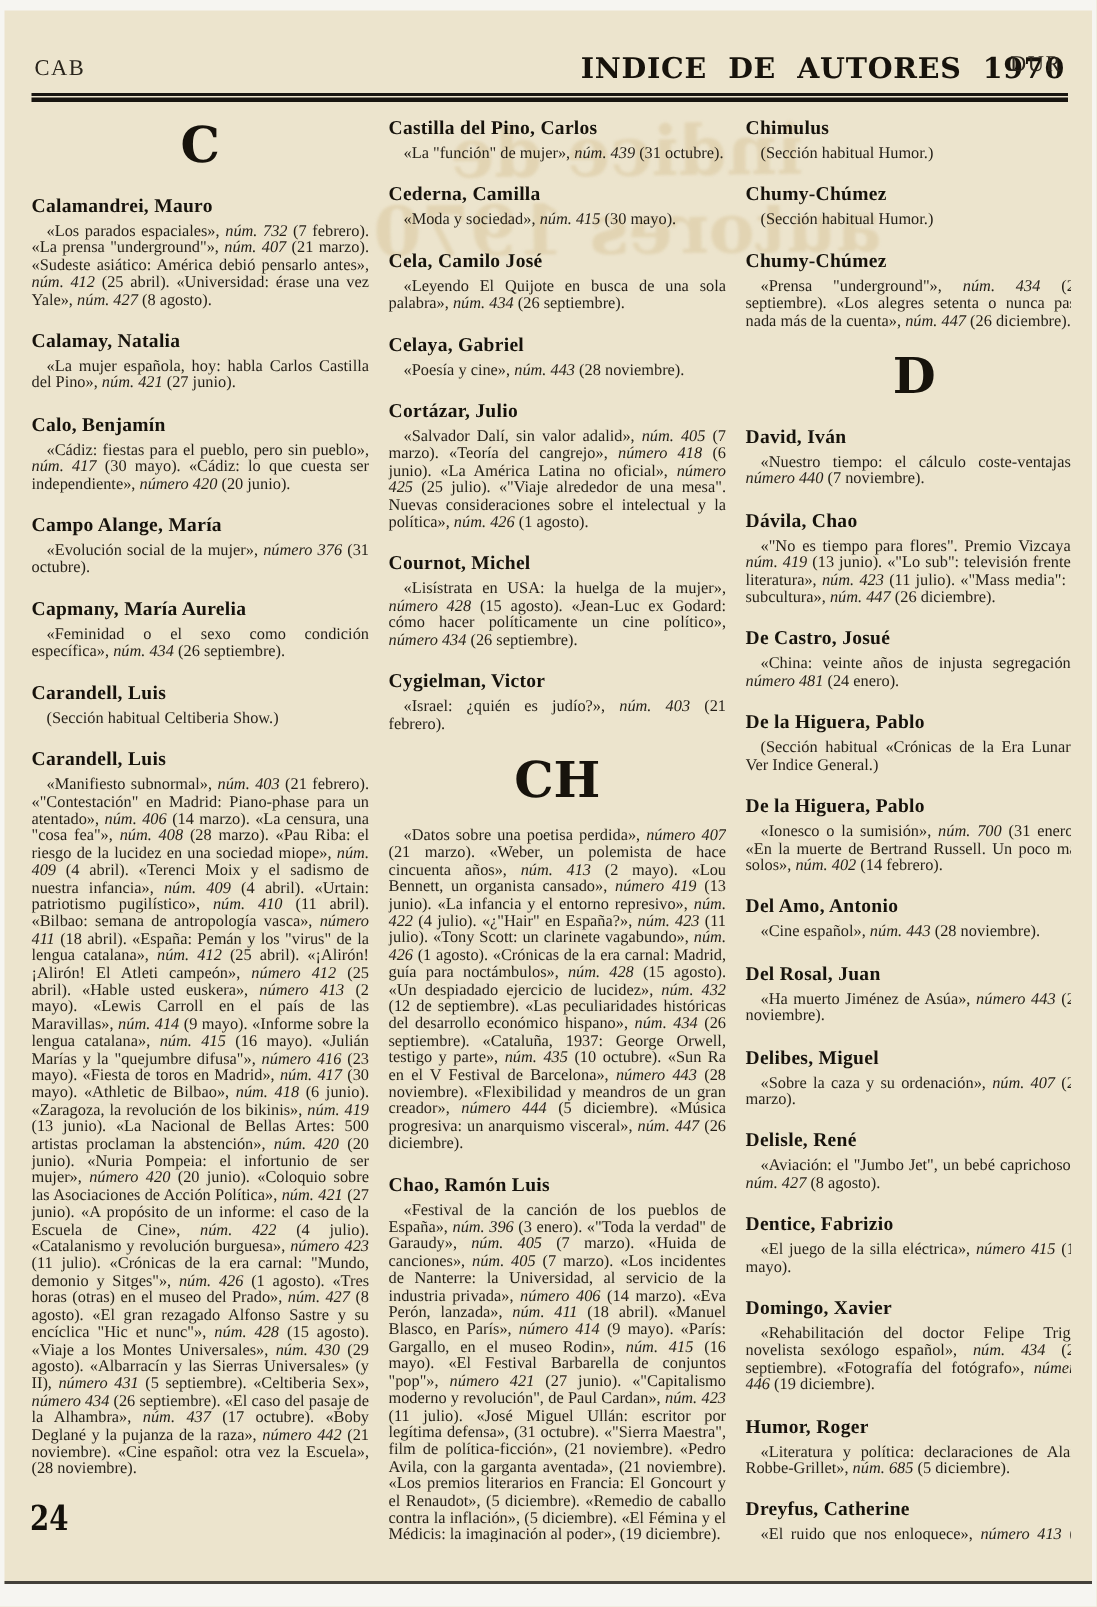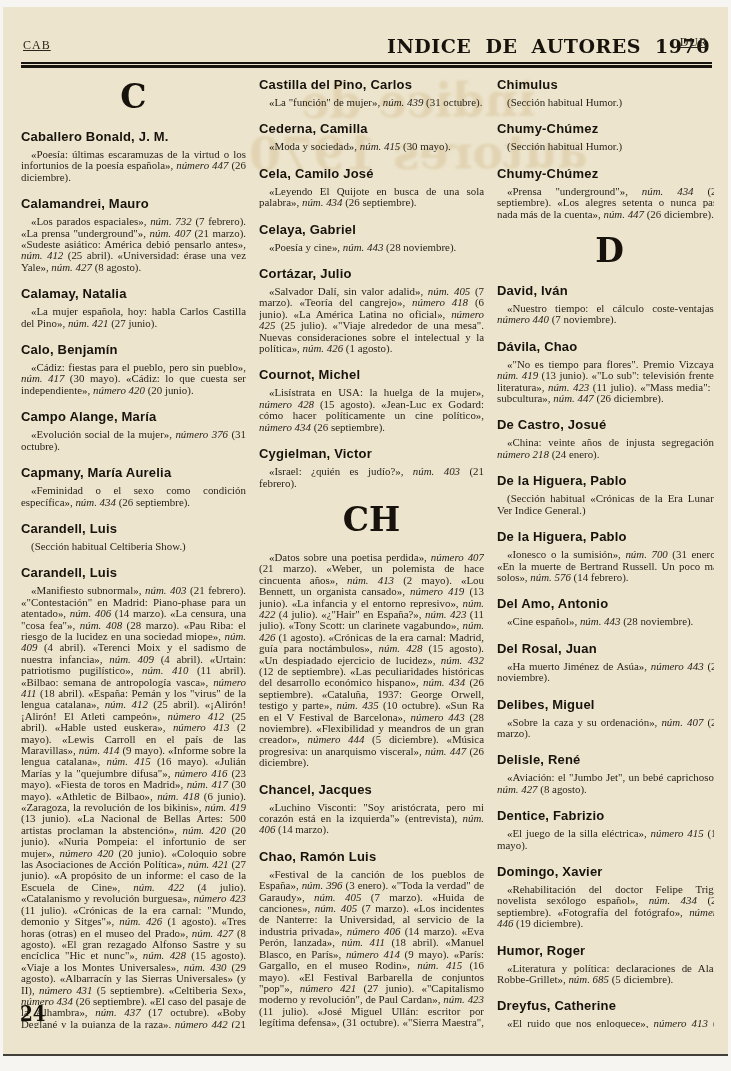--- a/index.html
+++ b/index.html
@@ -15,21 +15,21 @@
     color:#221d15;
     overflow:hidden;
     border-bottom:2px solid #43403a;
   }
   
   .header{
     position:absolute;top:28px;left:18px;right:18px;height:24px;
   }
   .guide{
     font-family:"Liberation Serif", serif;
-    font-size:12px;letter-spacing:1px;color:#2a251c;text-decoration:underline;
+    font-size:15px;letter-spacing:1px;color:#2a251c;
   }
   .guide.left{position:absolute;left:2px;top:3px;}
   .guide.right{position:absolute;right:2px;top:0px;}
   .page-title{
     position:absolute;left:0;right:0;top:0;text-align:right;
     font-family:"DejaVu Serif", serif;font-weight:700;
     font-size:19px;letter-spacing:.5px;word-spacing:7px;color:#17130c;
   }
   .rule{position:absolute;top:55px;left:18px;right:16px;height:6px;}
   .rule .r1{height:2px;background:#181510;}
@@ -52,21 +52,21 @@
   }
   .col{width:225px;flex:0 0 225px;overflow:hidden;}
 
   .letter{
     font-family:"DejaVu Serif", serif;font-weight:700;
     font-size:33px;line-height:36px;text-align:center;
     margin:6px 0 14px 0;color:#17130c;
   }
   .col .letter:first-child{margin-top:2px;}
   h3.entry-name{
-    font-family:Liberation Sans, sans-serif;font-weight:700;
+    font-family:Liberation Serif, serif;font-weight:700;
     font-size:13px;line-height:15px;letter-spacing:.2px;
     margin:0 0 5px 0;color:#17130c;
   }
   p.entry-body{
     font-size:10.9px;line-height:11.4px;
     margin:0;text-align:justify;text-indent:10px;
     color:#241f17;
   }
   p.entry-body i{font-style:italic;}
   .entry{margin-bottom:13px;}
@@ -93,24 +93,20 @@
   </div>
   <div class="rule">
     <div class="r1"></div>
       <div class="r2"></div>
   </div>
 
   <div class="columns" id="columns">
       <div class="col">
         <div class="letter">C</div>
         <div class="entry">
-          <h3 class="entry-name">Caballero Bonald, J. M.</h3>
-          <p class="entry-body">«Poesía: últimas escaramuzas de la virtud o los infortunios de la poesía española», <i>número 447</i> (26 diciembre).</p>
-        </div>
-        <div class="entry">
           <h3 class="entry-name">Calamandrei, Mauro</h3>
           <p class="entry-body">«Los parados espaciales», <i>núm. 732</i> (7 febrero). «La prensa "underground"», <i>núm. 407</i> (21 marzo). «Sudeste asiático: América debió pensarlo antes», <i>núm. 412</i> (25 abril). «Universidad: érase una vez Yale», <i>núm. 427</i> (8 agosto).</p>
         </div>
         <div class="entry">
           <h3 class="entry-name">Calamay, Natalia</h3>
           <p class="entry-body">«La mujer española, hoy: habla Carlos Castilla del Pino», <i>núm. 421</i> (27 junio).</p>
         </div>
         <div class="entry">
           <h3 class="entry-name">Calo, Benjamín</h3>
           <p class="entry-body">«Cádiz: fiestas para el pueblo, pero sin pueblo», <i>núm. 417</i> (30 mayo). «Cádiz: lo que cuesta ser independiente», <i>número 420</i> (20 junio).</p>
@@ -159,24 +155,20 @@
         </div>
         <div class="entry">
           <h3 class="entry-name">Cygielman, Victor</h3>
           <p class="entry-body">«Israel: ¿quién es judío?», <i>núm. 403</i> (21 febrero).</p>
         </div>
         <div class="letter">CH</div>
         <div class="entry">
           <p class="entry-body">«Datos sobre una poetisa perdida», <i>número 407</i> (21 marzo). «Weber, un polemista de hace cincuenta años», <i>núm. 413</i> (2 mayo). «Lou Bennett, un organista cansado», <i>número 419</i> (13 junio). «La infancia y el entorno represivo», <i>núm. 422</i> (4 julio). «¿"Hair" en España?», <i>núm. 423</i> (11 julio). «Tony Scott: un clarinete vagabundo», <i>núm. 426</i> (1 agosto). «Crónicas de la era carnal: Madrid, guía para noctámbulos», <i>núm. 428</i> (15 agosto). «Un despiadado ejercicio de lucidez», <i>núm. 432</i> (12 de septiembre). «Las peculiaridades históricas del desarrollo económico hispano», <i>núm. 434</i> (26 septiembre). «Cataluña, 1937: George Orwell, testigo y parte», <i>núm. 435</i> (10 octubre). «Sun Ra en el V Festival de Barcelona», <i>número 443</i> (28 noviembre). «Flexibilidad y meandros de un gran creador», <i>número 444</i> (5 diciembre). «Música progresiva: un anarquismo visceral», <i>núm. 447</i> (26 diciembre).</p>
         </div>
         <div class="entry">
-          <h3 class="entry-name">Chancel, Jacques</h3>
-          <p class="entry-body">«Luchino Visconti: "Soy aristócrata, pero mi corazón está en la izquierda"» (entrevista), <i>núm. 406</i> (14 marzo).</p>
-        </div>
-        <div class="entry">
           <h3 class="entry-name">Chao, Ramón Luis</h3>
           <p class="entry-body">«Festival de la canción de los pueblos de España», <i>núm. 396</i> (3 enero). «"Toda la verdad" de Garaudy», <i>núm. 405</i> (7 marzo). «Huida de canciones», <i>núm. 405</i> (7 marzo). «Los incidentes de Nanterre: la Universidad, al servicio de la industria privada», <i>número 406</i> (14 marzo). «Eva Perón, lanzada», <i>núm. 411</i> (18 abril). «Manuel Blasco, en París», <i>número 414</i> (9 mayo). «París: Gargallo, en el museo Rodin», <i>núm. 415</i> (16 mayo). «El Festival Barbarella de conjuntos "pop"», <i>número 421</i> (27 junio). «"Capitalismo moderno y revolución", de Paul Cardan», <i>núm. 423</i> (11 julio). «José Miguel Ullán: escritor por legítima defensa»,  (31 octubre). «"Sierra Maestra", film de política-ficción»,  (21 noviembre). «Pedro Avila, con la garganta aventada»,  (21 noviembre). «Los premios literarios en Francia: El Goncourt y el Renaudot»,  (5 diciembre). «Remedio de caballo contra la inflación»,  (5 diciembre). «El Fémina y el Médicis: la imaginación al poder»,  (19 diciembre).</p>
         </div>
       </div>
       <div class="col">
         <div class="entry">
           <h3 class="entry-name">Chimulus</h3>
           <p class="entry-body">(Sección habitual Humor.)</p>
         </div>
         <div class="entry">
@@ -191,29 +183,29 @@
         <div class="entry">
           <h3 class="entry-name">David, Iván</h3>
           <p class="entry-body">«Nuestro tiempo: el cálculo coste-ventajas», <i>número 440</i> (7 noviembre).</p>
         </div>
         <div class="entry">
           <h3 class="entry-name">Dávila, Chao</h3>
           <p class="entry-body">«"No es tiempo para flores". Premio Vizcaya», <i>núm. 419</i> (13 junio). «"Lo sub": televisión frente a literatura», <i>núm. 423</i> (11 julio). «"Mass media": la subcultura», <i>núm. 447</i> (26 diciembre).</p>
         </div>
         <div class="entry">
           <h3 class="entry-name">De Castro, Josué</h3>
-          <p class="entry-body">«China: veinte años de injusta segregación», <i>número 218</i> (24 enero).</p>
+          <p class="entry-body">«China: veinte años de injusta segregación», <i>número 481</i> (24 enero).</p>
         </div>
         <div class="entry">
           <h3 class="entry-name">De la Higuera, Pablo</h3>
           <p class="entry-body">(Sección habitual «Crónicas de la Era Lunar». Ver Indice General.)</p>
         </div>
         <div class="entry">
           <h3 class="entry-name">De la Higuera, Pablo</h3>
-          <p class="entry-body">«Ionesco o la sumisión», <i>núm. 700</i> (31 enero). «En la muerte de Bertrand Russell. Un poco más solos», <i>núm. 576</i> (14 febrero).</p>
+          <p class="entry-body">«Ionesco o la sumisión», <i>núm. 700</i> (31 enero). «En la muerte de Bertrand Russell. Un poco más solos», <i>núm. 402</i> (14 febrero).</p>
         </div>
         <div class="entry">
           <h3 class="entry-name">Del Amo, Antonio</h3>
           <p class="entry-body">«Cine español», <i>núm. 443</i> (28 noviembre).</p>
         </div>
         <div class="entry">
           <h3 class="entry-name">Del Rosal, Juan</h3>
           <p class="entry-body">«Ha muerto Jiménez de Asúa», <i>número 443</i> (28 noviembre).</p>
         </div>
         <div class="entry">

